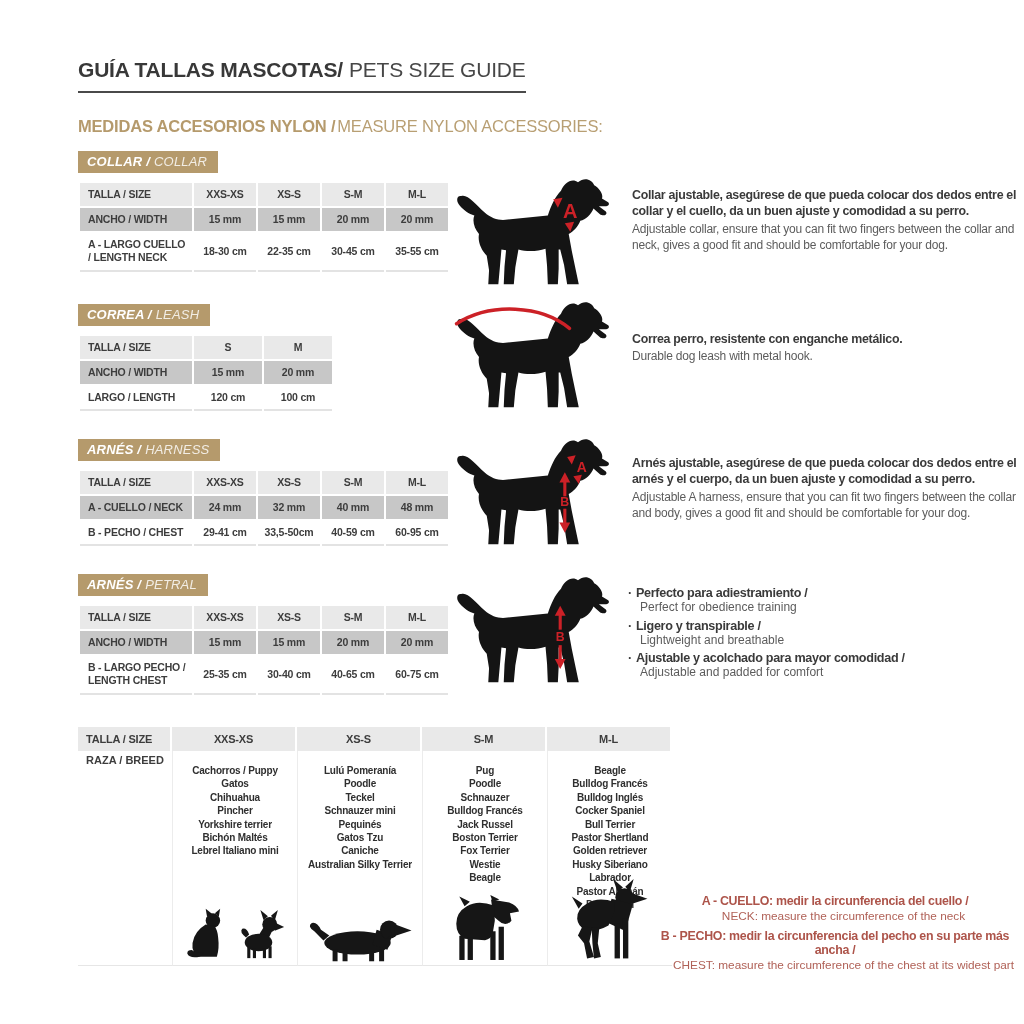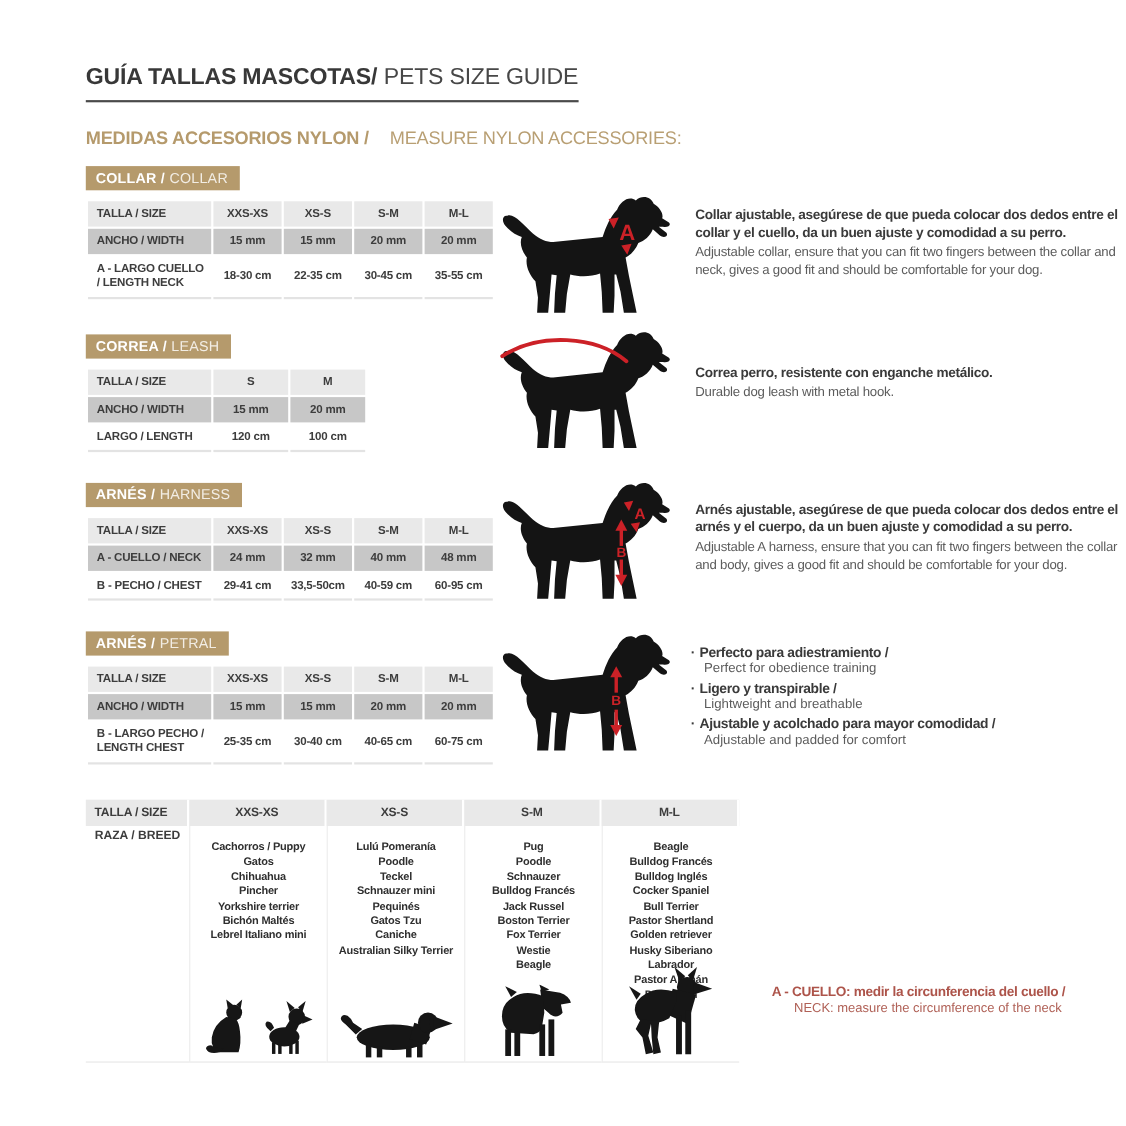--- a/index.html
+++ b/index.html
@@ -10,25 +10,25 @@
   
   .title {
     position:absolute; left:78px; top:58px; display:inline-block;
     font-size:21px; letter-spacing:-0.2px; padding-bottom:9px;
     border-bottom:2px solid #4a4a4a; color:#383838;
   }
   .title .es { font-weight:700; }
   .title .en { font-weight:400; color:#474747; margin-left:6px; }
   .subtitle { position:absolute; left:78px; top:117px; font-size:16.5px; letter-spacing:-0.2px; color:#b59a6c; }
   .subtitle .es { font-weight:700; }
-  .subtitle .en { font-weight:400; margin-left:19px; opacity:.95; }
+  .subtitle .en { font-weight:400; margin-left:2px; opacity:.95; }
   
   .badge {
     position:absolute; left:78px; background:#b59a6c; color:#fff;
-    font-size:13px; padding:3px 11px 4px 9px; letter-spacing:0.2px; white-space:nowrap;
+    font-size:13px; padding:3px 11px 4px 9px; letter-spacing:0.2px; white-space:nowrap;font-style:italic;
   }
   .badge .es { font-weight:700; }
   .badge .en { font-weight:400; color:rgba(255,255,255,.82); margin-left:4px; }
   
   table.size-table { position:absolute; left:78px; border-collapse:separate; border-spacing:2px; }
   table.size-table td {
     font-size:10.5px; font-weight:700; color:#3d3d3d; text-align:center;
     padding:5px 2px; letter-spacing:-0.2px; line-height:1.25;
   }
   table.size-table td.lbl { width:102px; text-align:left; padding-left:8px; }
@@ -413,15 +413,19 @@
       </td>
     </tr>
   </tbody>
     </table>
 
   <div class="notes">
     <div class="note">
       <div class="es">A - CUELLO: medir la circunferencia del cuello /</div>
       <div class="en">NECK: measure the circumference of the neck</div>
     </div>
+    <div class="note">
+      <div class="es">B - PECHO: medir la circunferencia del pecho en su parte más ancha /</div>
+      <div class="en">CHEST: measure the circumference of the chest at its widest part</div>
+    </div>
   </div>
 
 </div>
 
 </body></html>

